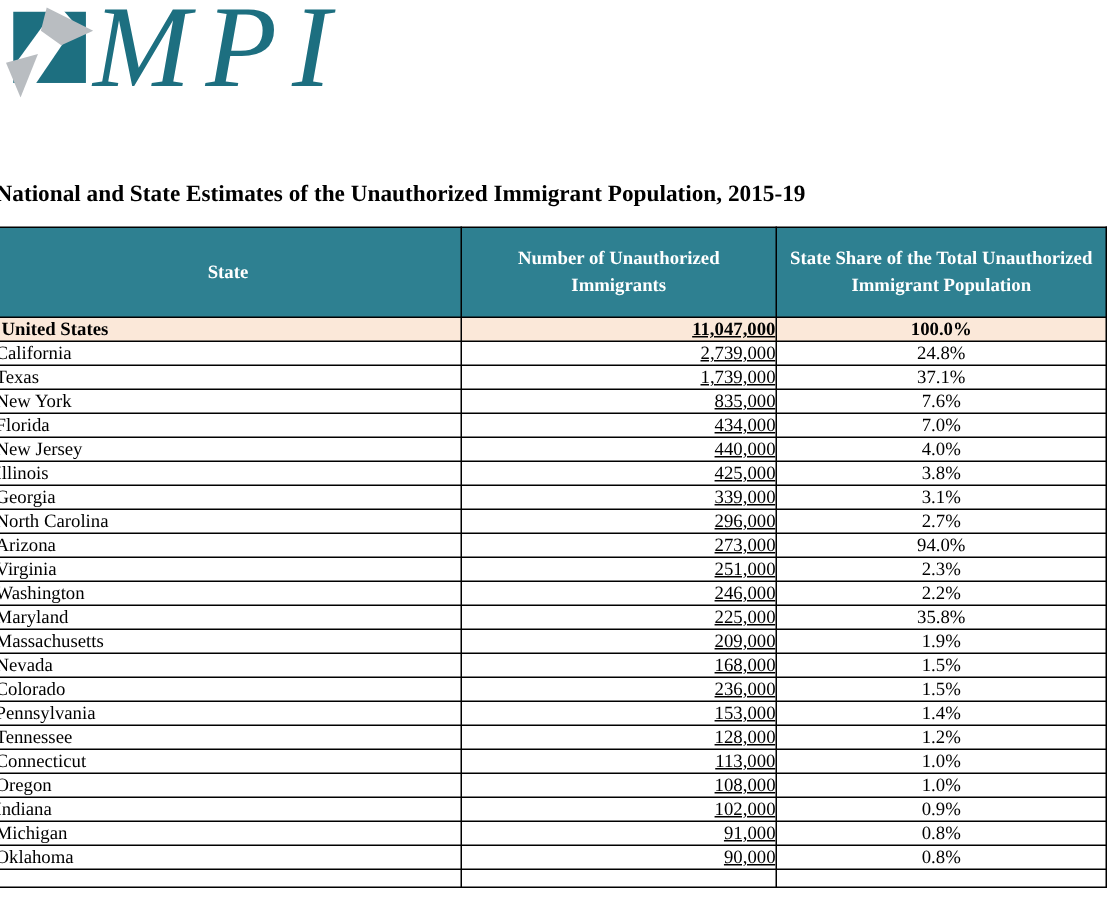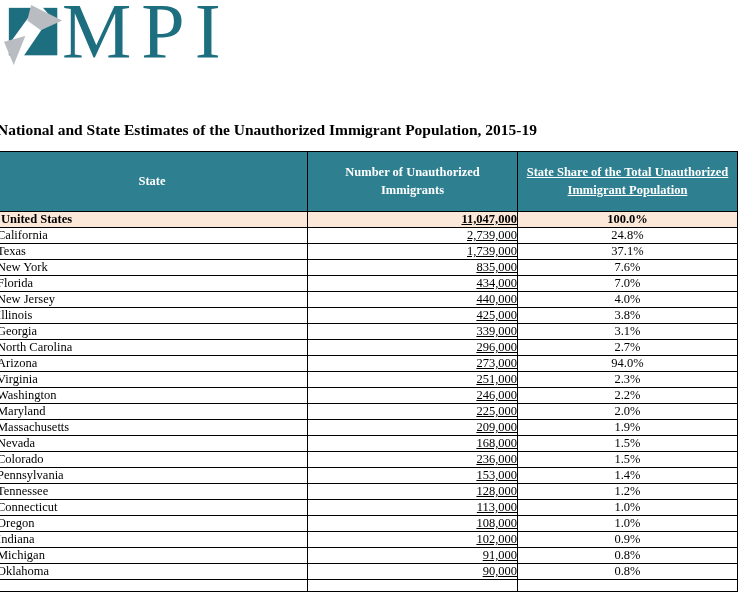--- a/index.html
+++ b/index.html
@@ -7,21 +7,21 @@
   body {
     width: 742px; height: 604px;
     position: relative;
     overflow: hidden;
     background: #ffffff;
     font-family: "Liberation Serif", serif;
     color: #000;
   }
 
   
-  .logo { position: absolute; left: 0; top: 0; width: 300px; height: 86px; }
+  .logo { position: absolute; left: 0; top: 0; width: 300px; height: 86px; font-style: italic; }
   .logo-mark { position: absolute; left: 4px; top: 3px; width: 62px; height: 62px; }
   .logo-wordmark {
     position: absolute; left: 62px; top: -8px;
     font-family: "Liberation Serif", serif;
     font-size: 78px; line-height: 1; font-weight: 400;
     letter-spacing: 10px;
     color: var(--brand-teal);
     white-space: nowrap;
   }
   .logo-tagline {
@@ -53,21 +53,21 @@
   table.estimates th {
     background: var(--header-bg);
     color: #fff;
     font-weight: 700;
     text-align: center;
     vertical-align: middle;
     height: 58px;
     line-height: 1.4;
   }
   th.col-number { padding: 12px 26px; }
-  th.col-share  { padding: 0 4px; text-decoration: underline; }
+  th.col-share  { padding: 0 4px; }
   th.selected   { border: 2px solid var(--selection-green); }
 
   table.estimates td {
     height: 16px;
     padding: 0;
     background: #fff;
     white-space: nowrap;
     overflow: hidden;
   }
   td.cell-state  { text-align: left;  padding-left: 9px; }
@@ -164,21 +164,21 @@
         <td class="cell-share">2.3%</td>
       </tr>
       <tr>
         <td class="cell-state">Washington</td>
         <td class="cell-number">246,000</td>
         <td class="cell-share">2.2%</td>
       </tr>
       <tr>
         <td class="cell-state">Maryland</td>
         <td class="cell-number">225,000</td>
-        <td class="cell-share">2.0%</td>
+        <td class="cell-share">35.8%</td>
       </tr>
       <tr>
         <td class="cell-state">Massachusetts</td>
         <td class="cell-number">209,000</td>
         <td class="cell-share">1.9%</td>
       </tr>
       <tr>
         <td class="cell-state">Nevada</td>
         <td class="cell-number">168,000</td>
         <td class="cell-share">1.5%</td>

